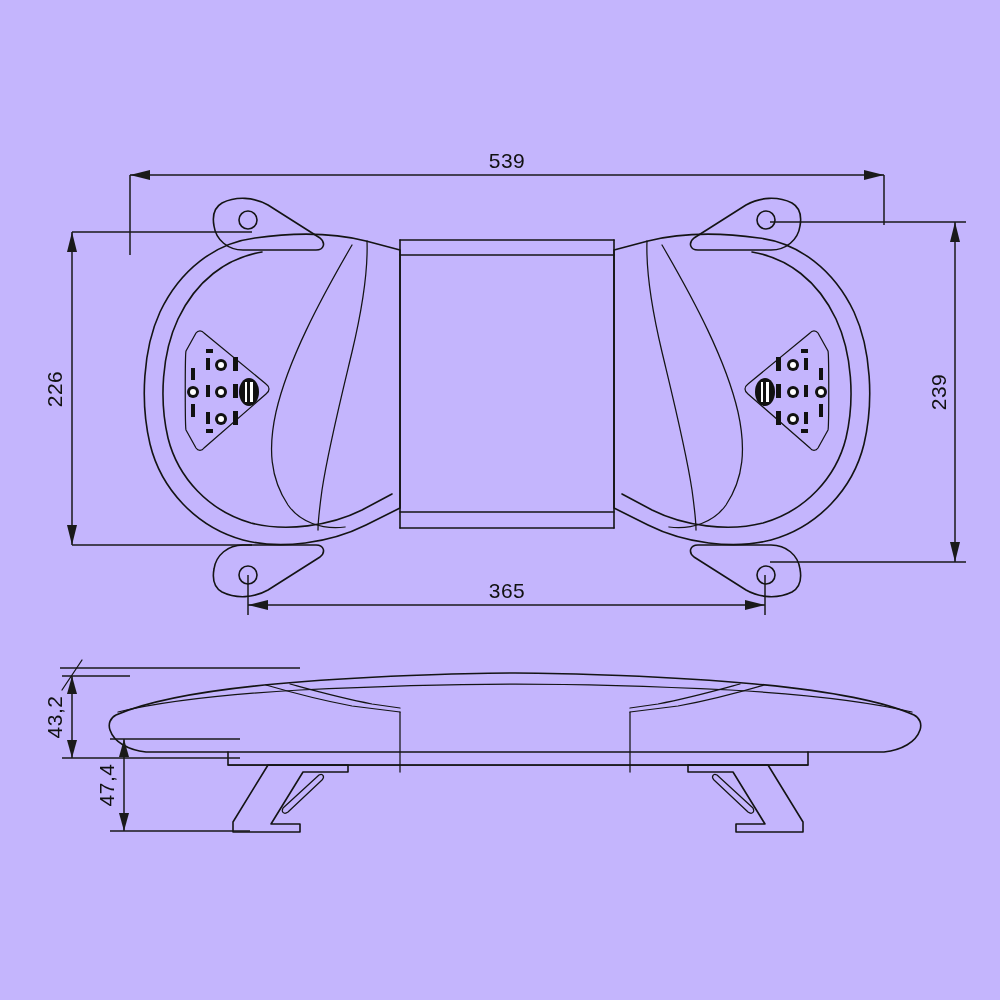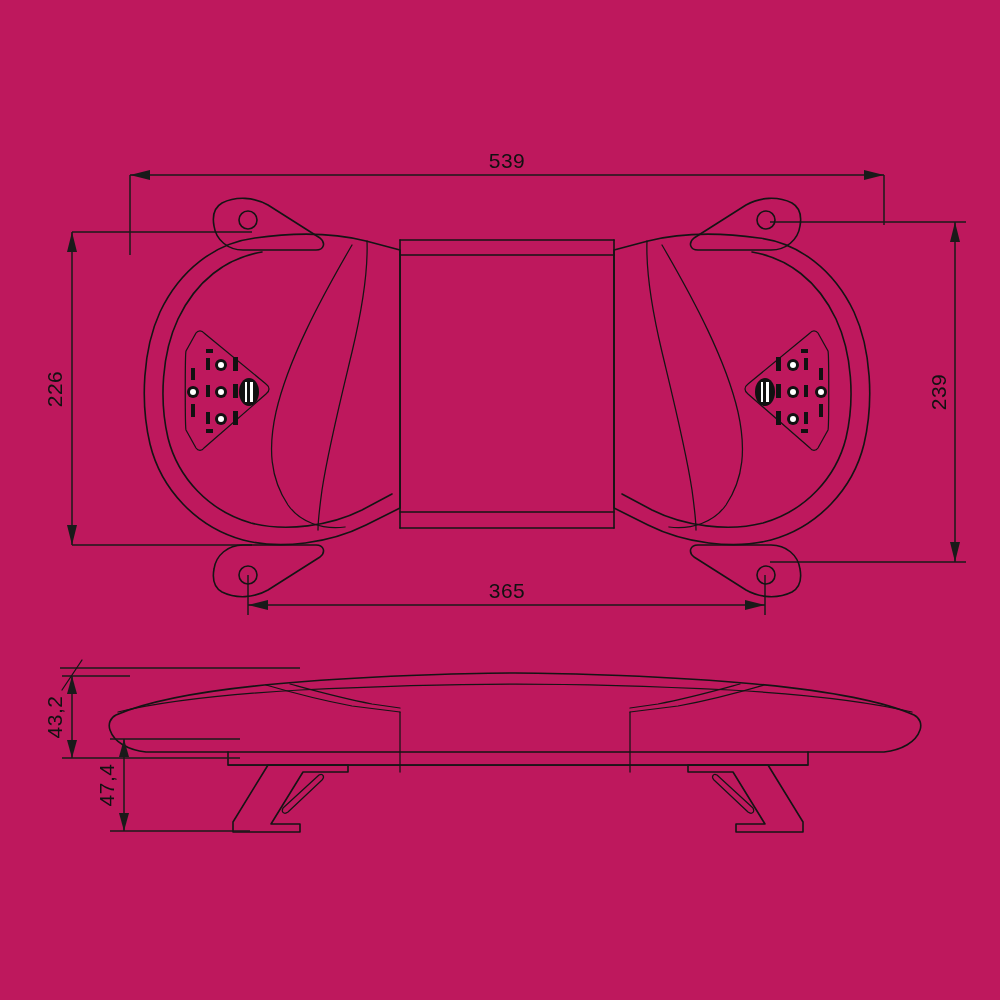--- a/index.html
+++ b/index.html
@@ -11,21 +11,21 @@
   body {
     width: 1000px;
     height: 1000px;
     font-family: "Liberation Sans", sans-serif;
     overflow: hidden;
   }
   #drawing-root {
     position: relative;
     width: 1000px;
     height: 1000px;
-    background: #be185d;
+    background: #c4b5fd;
     text-decoration: underline;
   }
   svg.dwg {
     position: absolute;
     left: 0;
     top: 0;
     width: 1000px;
     height: 1000px;
     display: block;
   }

